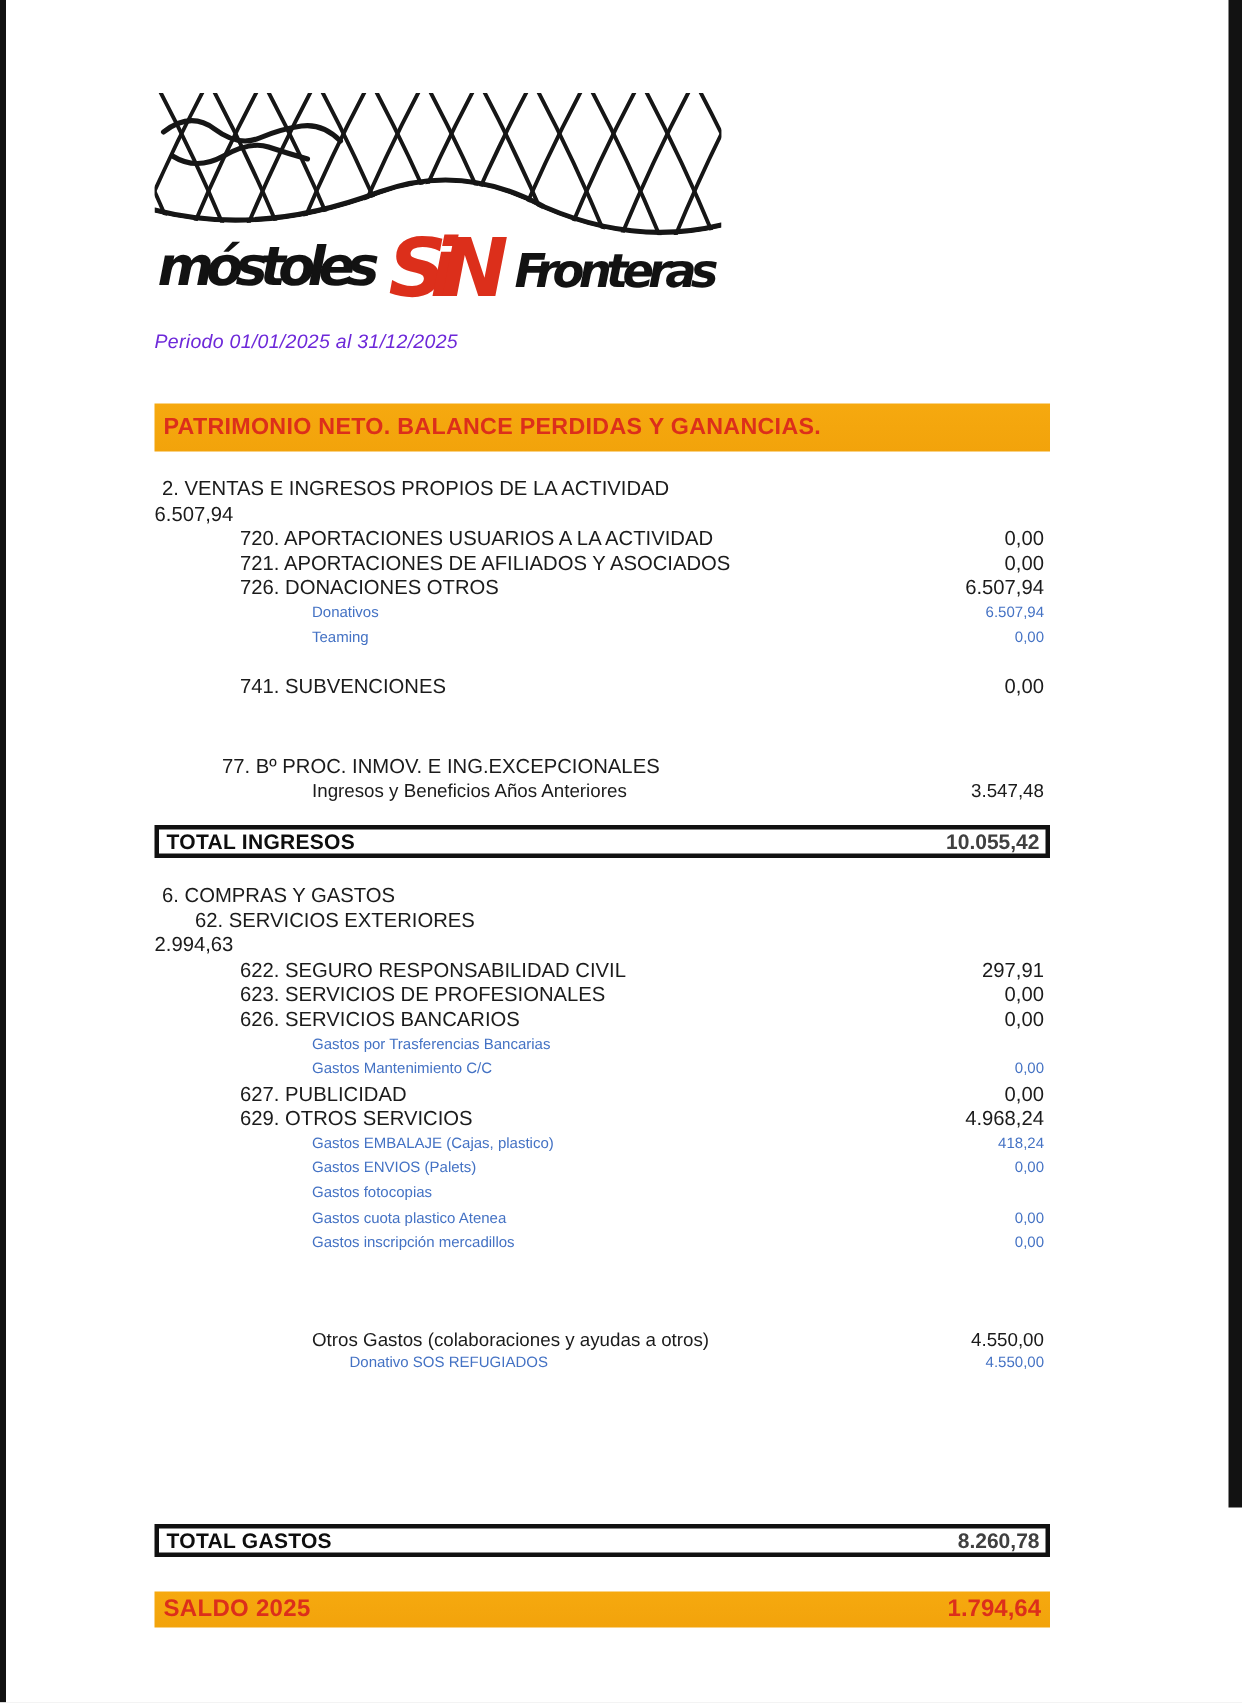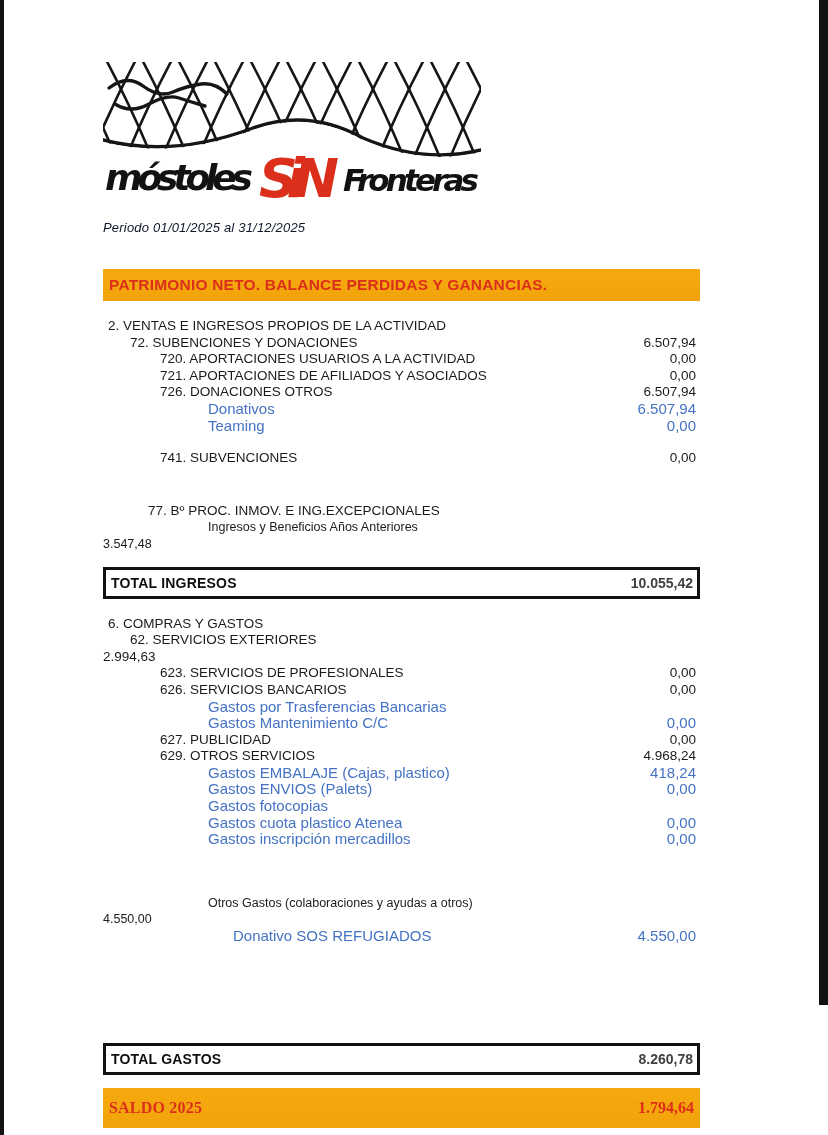--- a/index.html
+++ b/index.html
@@ -21,53 +21,53 @@
 
   
   .logo-svg { display:block; width:378px; height:148px; }
   .net-line { fill:none; stroke:#161616; stroke-width:2.6; stroke-linecap:round; }
   .net-line.thick { stroke-width:3.4; }
   .logo-word { font-family:"DejaVu Sans", sans-serif; font-style:italic; }
   .logo-black { fill:#121212; font-weight:600; }
   .logo-red   { fill:var(--accent,#d8281c); font-weight:700; }
 
   .period {
-    margin-top:12px; font-size:13px; font-style:italic; color:#0f172a;
+    margin-top:12px; font-size:13px; font-style:italic; color:#6d28d9;
     letter-spacing:.2px;
   }
 
   .bar {
     margin-top:34px; height:32px; display:flex; align-items:center;
     justify-content:space-between; padding:0 6px;
     background:linear-gradient(180deg, var(--barbg,#F6A90F) 0%, #F2A30B 100%);
   }
   .bar .bar-title { font-size:15.5px; font-weight:bold; color:var(--accent,#E0301E); letter-spacing:.2px; }
   .bar .bar-value { font-size:16px; font-weight:bold; color:var(--accent,#E0301E); }
-  .bar.saldo-bar { margin-top:13px; height:40px;font-family:Liberation Serif, serif; }
+  .bar.saldo-bar { margin-top:23px; height:24px; }
   .bar.saldo-bar .bar-title { font-size:16px; }
 
   .ledger { margin-top:17px; }
   .group { }
   .row { display:flex; justify-content:space-between; align-items:baseline; line-height:16.6px; }
   .row .lab { white-space:nowrap; }
   .row .val { white-space:nowrap; padding-right:4px; }
   .row.main  { font-size:13.5px; color:var(--ink,#1b1b1b); }
-  .row.small { font-size:12.5px; color:var(--ink,#1b1b1b);flex-direction:column; }
-  .row.blue  { font-size:15px; color:var(--blue,#4472C4); }
+  .row.small { font-size:12.5px; color:var(--ink,#1b1b1b); }
+  .row.blue  { font-size:10px; color:var(--blue,#4472C4); }
   .ind-0   { padding-left:5px; }
   .ind-1   { padding-left:27px; }
   .ind-1_5 { padding-left:45px; }
   .ind-2   { padding-left:57px; }
   .ind-3   { padding-left:105px; }
   .ind-3_5 { padding-left:130px; }
 
   .total-box {
     margin-top:14px; border:3px solid #111111; display:flex;
     justify-content:space-between; align-items:center; padding:0 4px 0 5px;
-    height:32px;
+    height:22px;
   }
   .total-box .t-lab { font-size:14px; font-weight:bold; color:#0e0e0e; letter-spacing:.2px; }
   .total-box .t-val { font-size:14px; font-weight:bold; color:#404040; }
   .total-box.gastos { margin-top:98px; }
   .ledger.gastos { margin-top:17px; }
 </style>
 </head>
 <body>
 
 <div class="sheet">
@@ -126,21 +126,20 @@
       <span class="bar-value"></span>
     </div>
 
     <div class="ledger income" id="income-ledger">
         <div class="group">
           <div class="row main">
             <span class="lab ind-0">2. VENTAS E INGRESOS PROPIOS DE LA ACTIVIDAD</span>
             <span class="val"></span>
           </div>
           <div class="row main">
-            <span class="lab ind-1">72. SUBENCIONES Y DONACIONES</span>
             <span class="val">6.507,94</span>
           </div>
           <div class="row main">
             <span class="lab ind-2">720. APORTACIONES USUARIOS A LA ACTIVIDAD</span>
             <span class="val">0,00</span>
           </div>
           <div class="row main">
             <span class="lab ind-2">721. APORTACIONES DE AFILIADOS Y ASOCIADOS</span>
             <span class="val">0,00</span>
           </div>
@@ -185,20 +184,24 @@
           <div class="row main">
             <span class="lab ind-0">6. COMPRAS Y GASTOS</span>
             <span class="val"></span>
           </div>
           <div class="row main">
             <span class="lab ind-1">62. SERVICIOS EXTERIORES</span>
             <span class="val"></span>
           </div>
           <div class="row main">
             <span class="val">2.994,63</span>
+          </div>
+          <div class="row main">
+            <span class="lab ind-2">622. SEGURO RESPONSABILIDAD CIVIL</span>
+            <span class="val">297,91</span>
           </div>
           <div class="row main">
             <span class="lab ind-2">623. SERVICIOS DE PROFESIONALES</span>
             <span class="val">0,00</span>
           </div>
           <div class="row main">
             <span class="lab ind-2">626. SERVICIOS BANCARIOS</span>
             <span class="val">0,00</span>
           </div>
           <div class="row blue">

